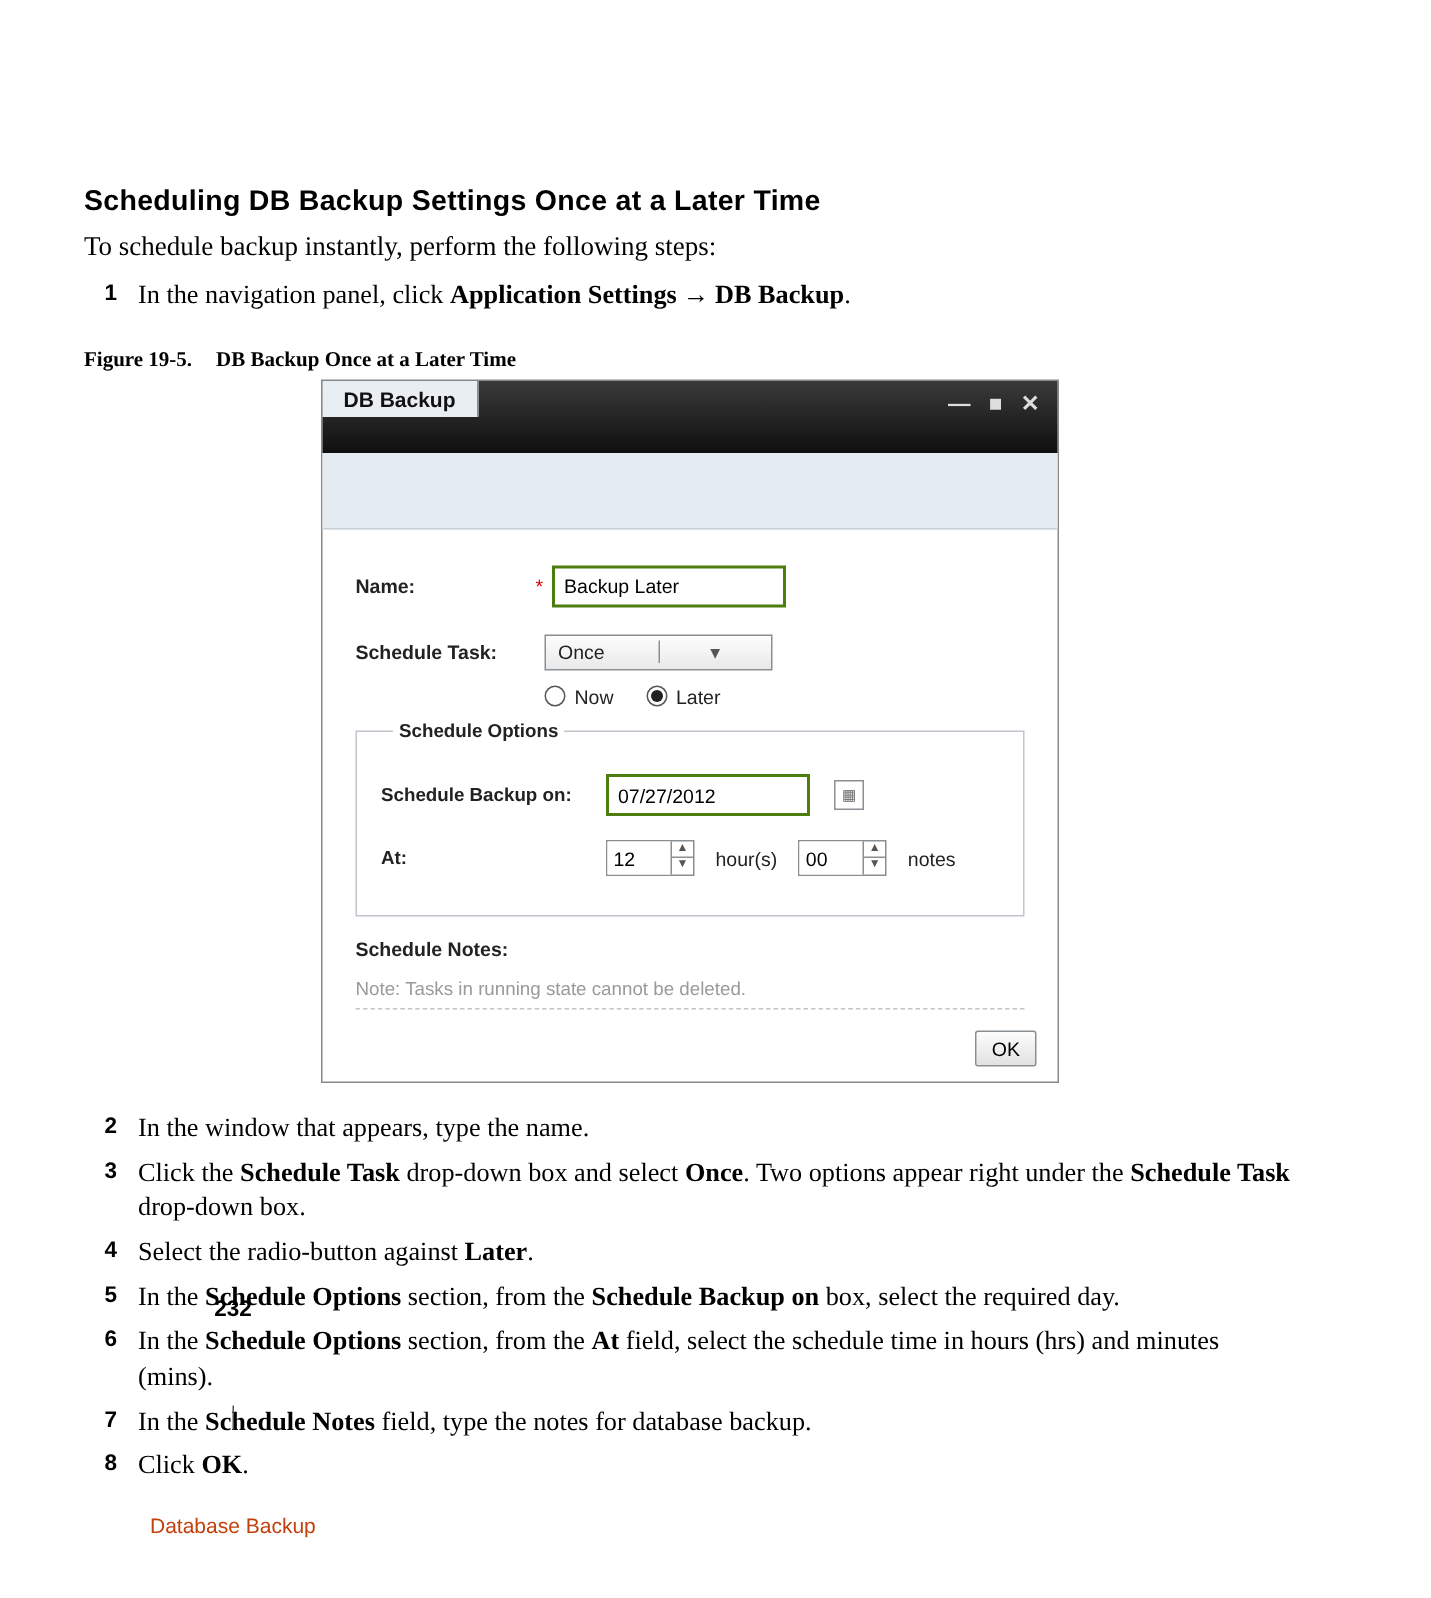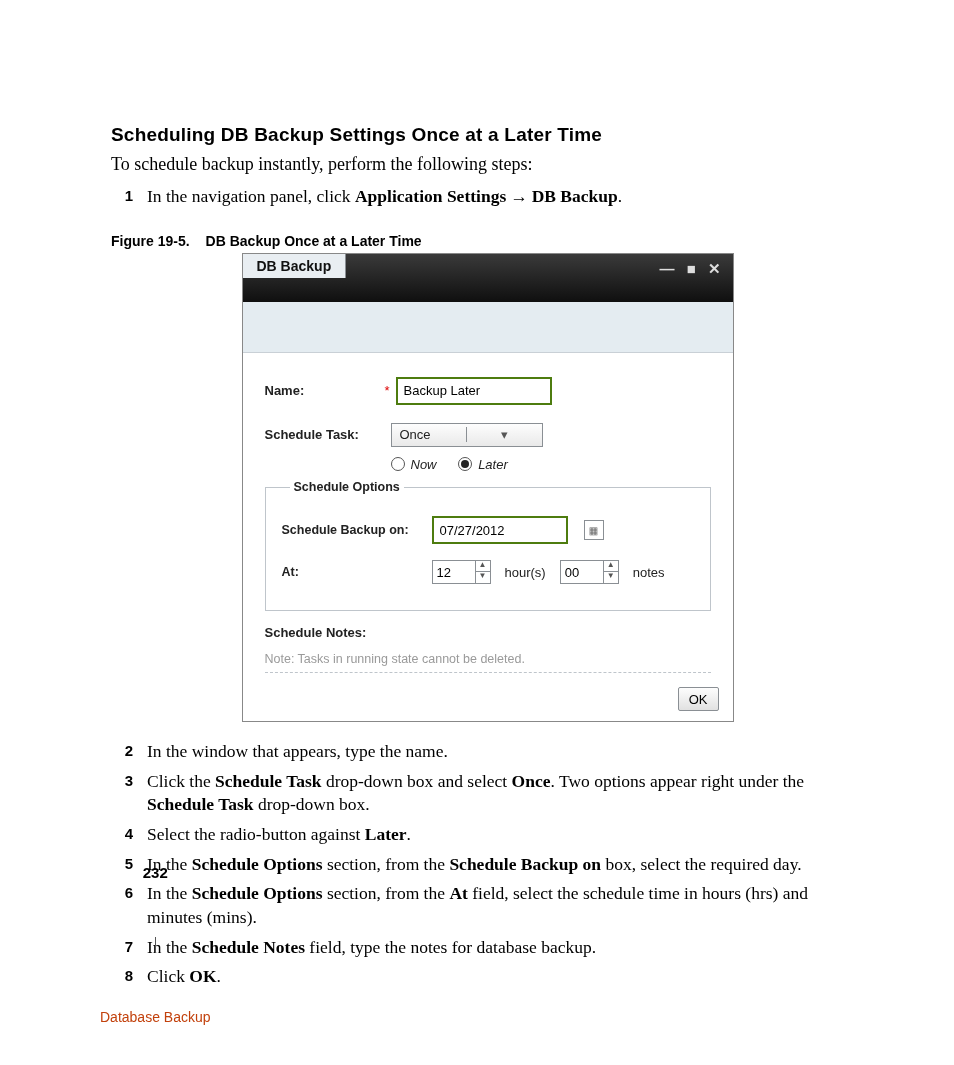--- a/index.html
+++ b/index.html
@@ -1,43 +1,43 @@
 <!DOCTYPE html>
 <html><head>
 <meta charset="utf-8">
 <style>
   html,body{margin:0;padding:0;background:#fff;color:#000;font-family:"Times New Roman",Times,serif;}
-  .page{width:954px;height:1065px;position:relative;box-sizing:border-box;padding:110px 90px 0 111px;}
+  .page{width:954px;height:1065px;position:relative;box-sizing:border-box;padding:110px 90px 0 56px;}
   .h2{font-family:"Helvetica Neue",Arial,sans-serif;font-weight:700;font-size:19px;letter-spacing:0.2px;margin:14px 0 8px 0;}
   .intro{font-size:18px;margin:8px 0 10px 0;}
   ol.steps{list-style:none;margin:0;padding:0;}
   ol.steps>li{display:flex;align-items:flex-start;gap:14px;margin:6px 0;}
   .num{font-family:"Helvetica Neue",Arial,sans-serif;font-weight:700;font-size:15px;min-width:22px;text-align:right;padding-top:2px;}
   .step-body{font-size:17.5px;line-height:1.35;}
   .b{font-weight:700;}
   .arrow{padding:0 4px;}
-  .caption{font-family:Liberation Sans, sans-serif;font-weight:700;font-size:14px;margin:24px 0 2px 0;}
+  .caption{font-family:Liberation Serif, serif;font-weight:700;font-size:14px;margin:24px 0 2px 0;}
   .caption .gap{display:inline-block;width:16px;}
   
   .dlg-wrap{display:flex;justify-content:center;margin:4px 0 18px 0;}
   .dlg{width:490px;border:1px solid #888;background:#fff;font-family:Arial,Helvetica,sans-serif;font-size:13px;color:#222;position:relative;}
   .dlg-title{height:48px;background:linear-gradient(#3a3a3a,#0f0f0f);display:flex;align-items:flex-start;}
   .tab{background:#e9eef2;border-right:1px solid #8a8f94;padding:4px 14px;font-weight:700;font-size:14px;color:#111;}
   .winctl{position:absolute;right:8px;top:6px;color:#ddd;font-weight:700;font-size:15px;letter-spacing:4px;}
   .dlg-sub{height:50px;background:#e4ecf1;border-bottom:1px solid #c9d0d6;}
   .dlg-body{padding:16px 22px 8px 22px;}
   .row{display:flex;align-items:center;margin:8px 0;}
   .lbl{font-weight:700;font-size:13px;width:120px;}
   .req{color:#d00;margin-right:6px;}
   input.txt{height:20px;border:2px solid #4d7c0f;padding:2px 6px;font-size:13px;font-family:Arial;}
   .name-in{width:140px;}
   .sel-box{display:inline-flex;align-items:center;border:1px solid #8a8f94;width:150px;height:22px;background:linear-gradient(#fdfdfd,#e9e9e9);}
   .sel-box span{padding:0 8px;flex:1;}
   .sel-box .dd{width:20px;text-align:center;border-left:1px solid #8a8f94;color:#555;}
-  .radios{margin-left:126px;margin-top:10px;margin-bottom:6px;font-style:italic;}
+  .radios{margin-left:126px;margin-top:10px;margin-bottom:6px;}
   .radio{display:inline-flex;align-items:center;gap:6px;margin-right:18px;}
   .rb{width:12px;height:12px;border:1px solid #555;border-radius:50%;position:relative;}
   .rb.on::after{content:"";position:absolute;inset:2px;background:#222;border-radius:50%;}
   fieldset.opts{border:1px solid #bfc5cb;margin:4px 0 14px 0;padding:14px 16px 18px 16px;}
   fieldset.opts>legend{font-weight:700;font-size:12.5px;padding:0 4px;margin-left:8px;}
   .opt-row{display:flex;align-items:center;margin:8px 0;}
   .opt-lbl{font-weight:700;font-size:12.5px;width:150px;}
   .date-in{width:120px;}
   .cal-ico{width:18px;height:18px;border:1px solid #8a8f94;margin-left:16px;display:inline-flex;align-items:center;justify-content:center;font-size:10px;color:#666;}
   .spin{display:inline-flex;align-items:stretch;height:22px;border:1px solid #8a8f94;}

